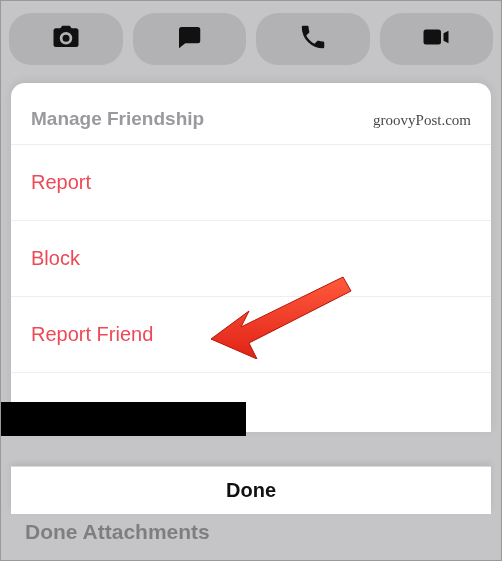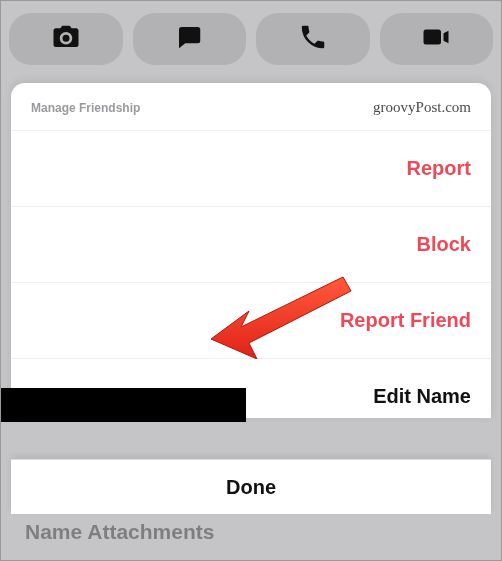--- a/index.html
+++ b/index.html
@@ -49,54 +49,54 @@
       overflow: visible;
     }
     .sheet-header {
       padding: 16px 20px 14px 20px;
       display: flex;
       justify-content: space-between;
       align-items: baseline;
       border-bottom: 1px solid #eee;
     }
     .sheet-title {
-      font-size: 12px;
+      font-size: 19px;
       font-weight: 600;
       color: #9a9a9e;
+      margin-top: 9px;
     }
     .watermark {
       font-family: Georgia, 'Times New Roman', serif;
       font-size: 15px;
       color: #4a4a4a;
     }
     .menu-item {
       padding: 26px 20px;
       border-bottom: 1px solid #eee;
       font-size: 20px;
-      font-weight: 700;
-      text-align: right;
+      font-weight: 400;
     }
     .menu-item.danger { color: #ed4956; }
     .menu-item.normal { color: #111; }
     .menu-item.last { border-bottom: none; padding-bottom: 10px;}
     .redaction {
       position: absolute;
       left: -10px;
       bottom: -4px;
       width: 245px;
       height: 34px;
       background: #000;
     }
     .done-bar {
       position: absolute;
       left: 10px;
       right: 10px;
       bottom: 46px;
       background: #fff;
-      height: 55px;
+      height: 48px;
       display: flex;
       align-items: center;
       justify-content: center;
       border-top: 1px solid #d9d9d9;
       box-shadow: 0 -3px 6px rgba(0,0,0,0.08);
     }
     .done-label {
       font-size: 20px;
       font-weight: 700;
       color: #111;
@@ -135,21 +135,21 @@
   </div>
   <div class="toolbar-btn">
     <span>
       <svg viewBox="0 0 24 24" fill="#111">
           <path d="M4 6h10a2 2 0 0 1 2 2v8a2 2 0 0 1-2 2H4a2 2 0 0 1-2-2V8a2 2 0 0 1 2-2zm14 3l4-2v10l-4-2z"></path>
         </svg>
     </span>
   </div>
 </div>
 
-<div class="bg-text">Name Attachments</div>
+<div class="bg-text">Done Attachments</div>
 
 <div class="sheet">
   <div class="sheet-header">
     <span class="sheet-title">Manage Friendship</span>
     <span class="watermark">groovyPost.com</span>
   </div>
   <div class="menu-item danger">
     <span>Report</span>
   </div>
   <div class="menu-item danger">

